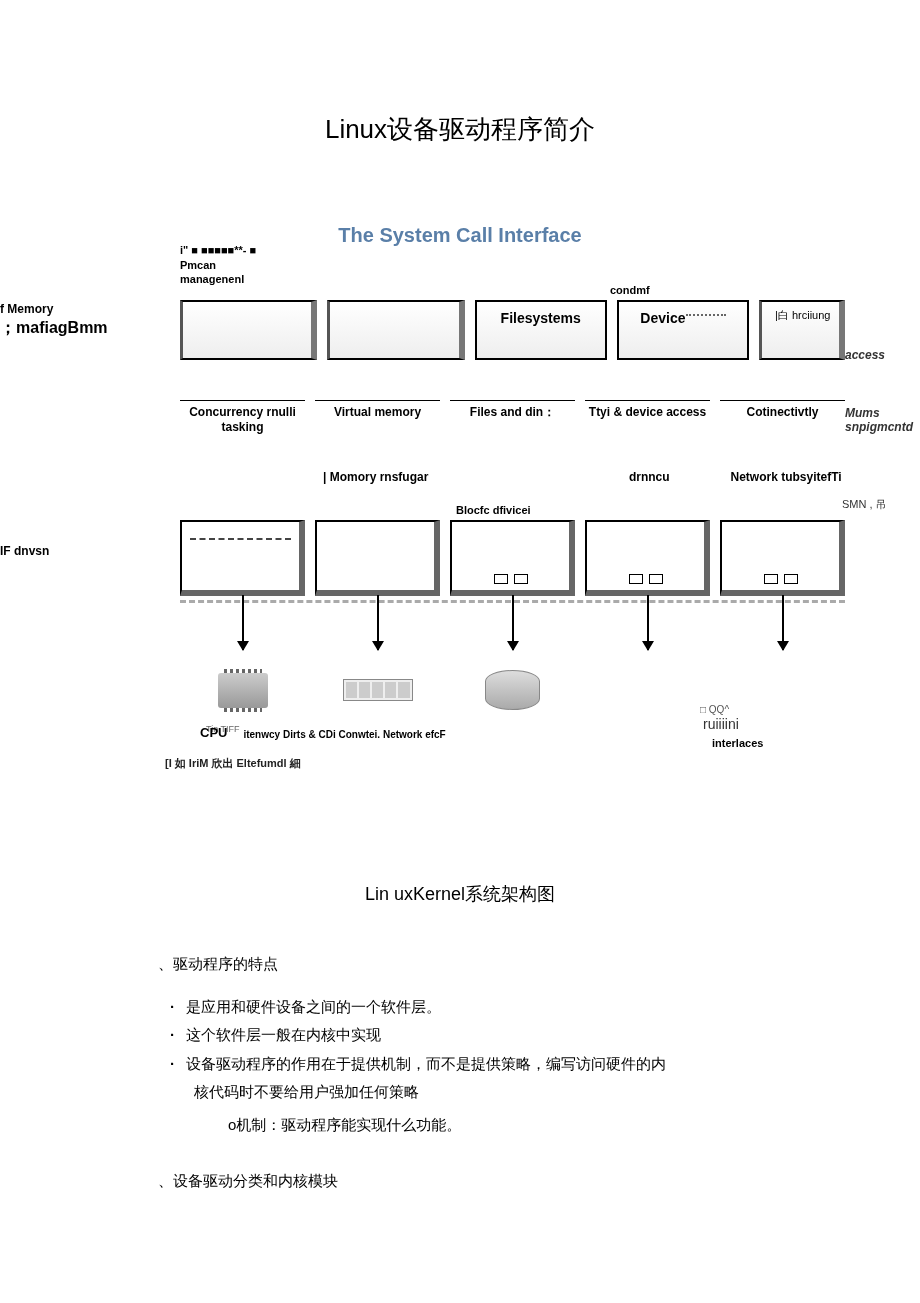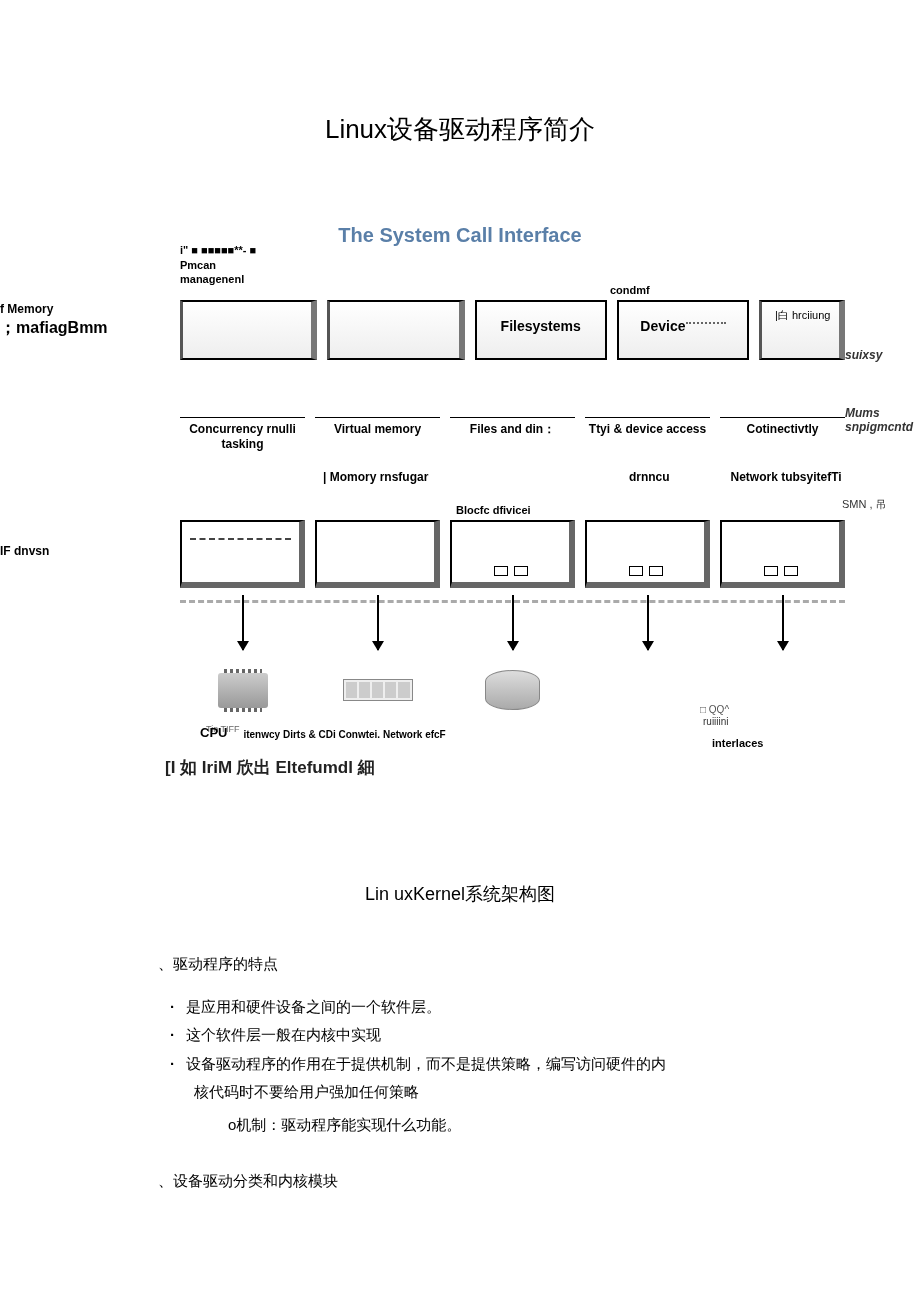--- a/index.html
+++ b/index.html
@@ -41,32 +41,32 @@
   .left-txt-1 { position:absolute; top:102px; left:0; font-size:12px; font-weight:bold; }
   .left-txt-2 { position:absolute; top:118px; left:0; font-size:16px; font-weight:bold; }
   .right-txt-1 { position:absolute; top:148px; left:845px; font-size:12px; font-weight:bold; font-style:italic; color:#333; }
   .right-txt-2 { position:absolute; top:206px; left:845px; font-size:12px; font-weight:bold; font-style:italic; color:#333; }
   .right-txt-3 { position:absolute; top:220px; left:845px; font-size:12px; font-weight:bold; font-style:italic; color:#333; }
   .right-txt-4 { position:absolute; top:297px; left:842px; font-size:11px; color:#333; }
   .left-txt-3 { position:absolute; top:344px; left:0; font-size:12px; font-weight:bold; }
 
   .boxes-row-1 { position:absolute; top:100px; left:180px; right:75px; height:60px; display:flex; gap:10px; }
   .big-box { flex:1; border:2px solid #000; border-left:3px solid #555; border-right:6px solid #777; background:linear-gradient(#fff,#eee); position:relative; }
-  .big-box.has-label { display:flex; align-items:flex-start; justify-content:center; padding-top:16px; font-weight:bold; font-size:14px; border:2px solid #000; }
+  .big-box.has-label { display:flex; align-items:flex-start; justify-content:center; padding-top:8px; font-weight:bold; font-size:14px; border:2px solid #000; }
   .box-inner-underline { border-bottom:2px dotted #666; width:40px; margin-top:4px; }
   .hr-label { position:absolute; top:108px; left:775px; font-size:11px; }
 
-  .row-labels { position:absolute; top:200px; left:180px; right:75px; display:flex; gap:10px; text-align:center; font-size:12px; font-weight:bold;margin-top:17px; }
+  .row-labels { position:absolute; top:200px; left:180px; right:75px; display:flex; gap:10px; text-align:center; font-size:12px; font-weight:bold; }
   .row-labels > div { flex:1; border-top:1px solid #000; padding-top:4px; line-height:1.25; }
 
   .row-labels-2 { position:absolute; top:270px; left:180px; right:75px; display:flex; gap:19px; text-align:center; font-size:12px; font-weight:bold; }
   .row-labels-2 > div { flex:1; line-height:1.25; }
 
   .devices-bar { position:absolute; top:320px; left:180px; right:75px; display:flex; gap:10px; }
-  .dev-box { flex:1; height:68px; border:2px solid #000; border-right:6px solid #666; border-bottom:6px solid #666; background:#fff; position:relative; }
+  .dev-box { flex:1; height:76px; border:2px solid #000; border-right:6px solid #666; border-bottom:6px solid #666; background:#fff; position:relative; }
   .dev-inner { position:absolute; top:6px; left:8px; right:8px; height:12px; border-bottom:2px dashed #444; }
   .dev-label { position:absolute; top:-18px; left:4px; font-size:11px; font-weight:bold; }
   .dev-icons { position:absolute; bottom:6px; left:50%; transform:translateX(-50%); display:flex; gap:6px; }
   .dev-small { width:14px; height:10px; border:1px solid #000; }
 
   .dash-line { position:absolute; top:400px; left:180px; right:75px; border-top:3px dashed #aaa; }
 
   .arrows { position:absolute; top:395px; left:180px; right:75px; display:flex; gap:10px; }
   .arrow-cell { flex:1; display:flex; justify-content:center; }
   .arrow-down {
@@ -83,23 +83,23 @@
   .chip:before, .chip:after { content:""; position:absolute; left:6px; right:6px; height:4px; background:repeating-linear-gradient(90deg,#666 0 3px,transparent 3px 6px); }
   .chip:before { top:-4px; } .chip:after { bottom:-4px; }
   .ram { width:70px; height:22px; border:1px solid #888; display:flex; gap:2px; padding:2px; background:#eee; }
   .ram > span { flex:1; background:#ccc; }
   .disk { width:55px; height:40px; background:linear-gradient(#ddd,#aaa); border-radius:50%/28%; border:1px solid #888; }
 
   .bottom-labels { position:absolute; top:525px; left:200px; right:75px; font-size:10px; font-weight:bold; display:flex; align-items:flex-end; gap:6px; }
   .cpu-strong { font-size:13px; }
   .bottom-right-label { position:absolute; top:537px; left:712px; font-size:11px; font-weight:bold; }
   .bottom-qq { position:absolute; top:504px; left:700px; font-size:10px; color:#555; }
-  .bottom-ru { position:absolute; top:516px; left:703px; font-size:10px; color:#333;text-align:center; }
+  .bottom-ru { position:absolute; top:516px; left:703px; font-size:14px; color:#333;text-align:center; }
   .tin-label { position:absolute; top:524px; left:206px; font-size:9px; color:#666; }
-  .footer-line { position:absolute; top:556px; left:165px; font-size:17px; font-weight:bold; color:#222; }
+  .footer-line { position:absolute; top:556px; left:165px; font-size:11px; font-weight:bold; color:#222; }
 
   .caption {
     text-align: center;
     font-size: 18px;
     position: absolute;
     top: 882px;
     left: 0;
     width: 100%;
   }
   .body-text {
@@ -124,21 +124,21 @@
 <h1 class="page-title">Linux设备驱动程序简介</h1>
 
 <div class="diagram">
   <div class="sci-title">The System Call Interface</div>
   <div class="top-txt-1">i" ■ ■■■■■**- ■</div>
   <div class="top-txt-2">Pmcan</div>
   <div class="top-txt-3">managenenl</div>
   <div class="top-txt-4">condmf</div>
   <div class="left-txt-1">f Memory</div>
   <div class="left-txt-2">；mafiagBmm</div>
-  <div class="right-txt-1">suixsy</div>
+  <div class="right-txt-1">access</div>
   <div class="right-txt-2">Mums</div>
   <div class="right-txt-3">snpigmcntd</div>
   <div class="right-txt-4">SMN ,
 吊</div>
   <div class="left-txt-3">IF dnvsn</div>
 
   <div class="boxes-row-1">
     <div class="big-box"></div>
     <div class="big-box"></div>
     <div class="big-box has-label">

